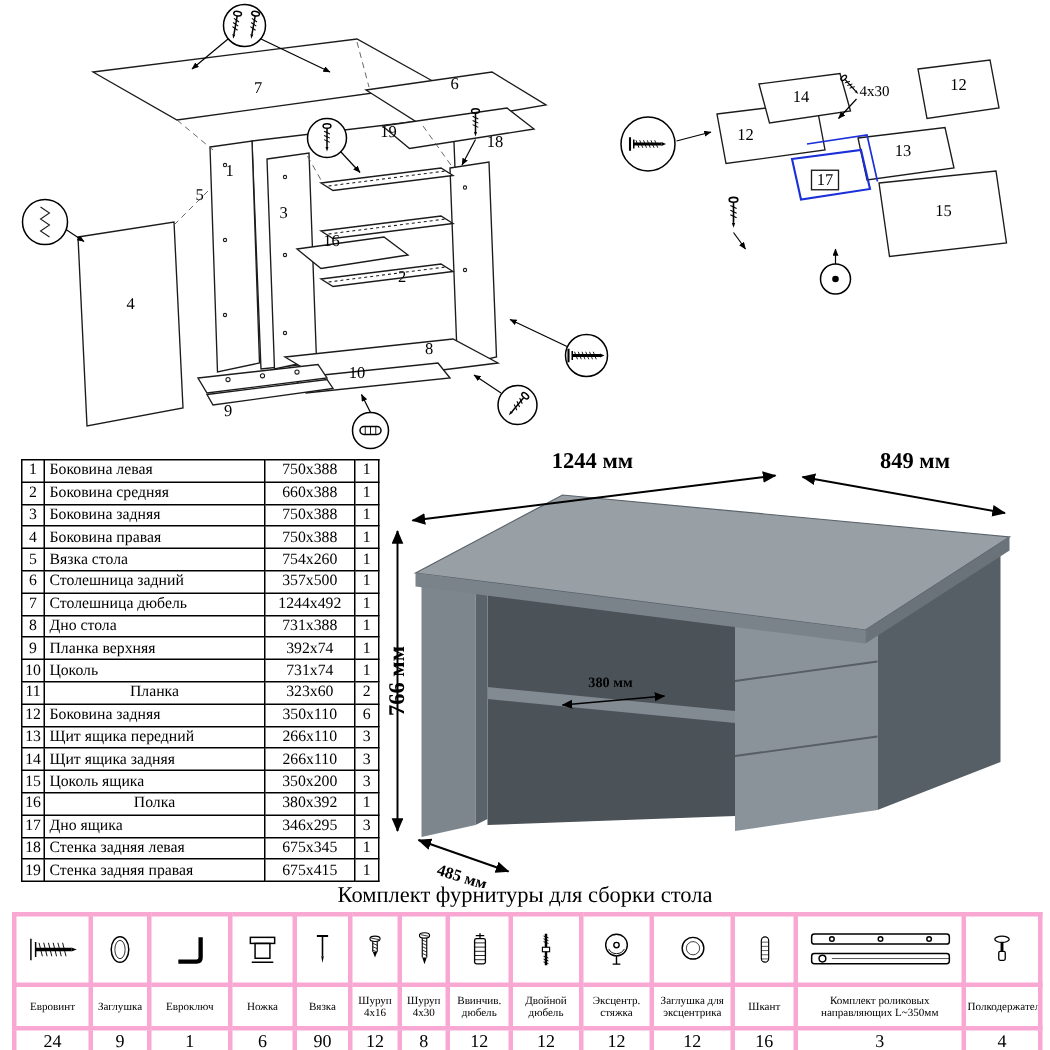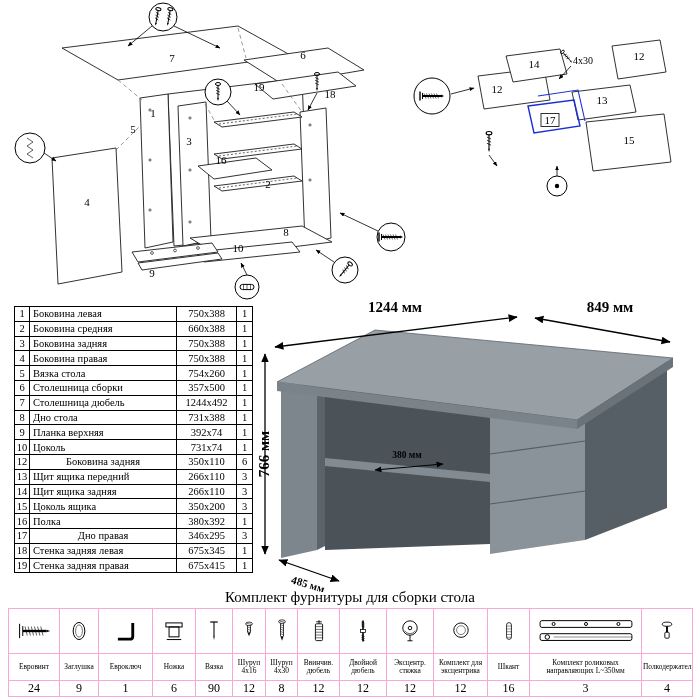--- a/index.html
+++ b/index.html
@@ -22,21 +22,21 @@
   #parts-table tr:nth-of-type(11) td:nth-of-type(2),
   #parts-table tr:nth-of-type(16) td:nth-of-type(2){text-align:center;}
 
   .desk{position:absolute;left:255px;top:292px;}
   .dim{font-weight:bold;text-anchor:middle;}
   .dimline{stroke:#000;stroke-width:1.3;fill:none;}
 
   .hw-title{position:absolute;left:0;top:589px;width:700px;text-align:center;font-size:15px;}
 
   #hw-table{position:absolute;left:8px;top:608px;width:684px;border-collapse:collapse;table-layout:fixed;}
-  #hw-table td{border:1px solid #f9a8d4;text-align:center;vertical-align:middle;padding:0;overflow:hidden;}
+  #hw-table td{border:3px solid #f9a8d4;text-align:center;vertical-align:middle;padding:0;overflow:hidden;}
   #hw-table .hw-icons td{height:44px;}
   #hw-table .hw-icons svg{display:block;margin:0 auto;}
   #hw-table .hw-names td{font-size:7.4px;line-height:1.08;height:24px;padding:1px;}
   #hw-table .hw-qty td{font-size:12px;height:15px;}
 </style>
 </head>
 <body>
 
 <div class="page">
 
@@ -240,21 +240,21 @@
 
         <tr>
           <td class="c-num">5</td>
           <td class="c-name">Вязка стола</td>
           <td class="c-size">754x260</td>
           <td class="c-qty">1</td>
         </tr>
 
         <tr>
           <td class="c-num">6</td>
-          <td class="c-name">Столешница сборки</td>
+          <td class="c-name">Столешница задний</td>
           <td class="c-size">357x500</td>
           <td class="c-qty">1</td>
         </tr>
 
         <tr>
           <td class="c-num">7</td>
           <td class="c-name">Столешница дюбель</td>
           <td class="c-size">1244x492</td>
           <td class="c-qty">1</td>
         </tr>
@@ -273,20 +273,26 @@
           <td class="c-qty">1</td>
         </tr>
 
         <tr>
           <td class="c-num">10</td>
           <td class="c-name">Цоколь</td>
           <td class="c-size">731x74</td>
           <td class="c-qty">1</td>
         </tr>
 
+        <tr>
+          <td class="c-num">11</td>
+          <td class="c-name">Планка</td>
+          <td class="c-size">323x60</td>
+          <td class="c-qty">2</td>
+        </tr>
 
         <tr>
           <td class="c-num">12</td>
           <td class="c-name">Боковина задняя</td>
           <td class="c-size">350x110</td>
           <td class="c-qty">6</td>
         </tr>
 
         <tr>
           <td class="c-num">13</td>
@@ -311,21 +317,21 @@
 
         <tr>
           <td class="c-num">16</td>
           <td class="c-name">Полка</td>
           <td class="c-size">380x392</td>
           <td class="c-qty">1</td>
         </tr>
 
         <tr>
           <td class="c-num">17</td>
-          <td class="c-name">Дно правая</td>
+          <td class="c-name">Дно ящика</td>
           <td class="c-size">346x295</td>
           <td class="c-qty">3</td>
         </tr>
 
         <tr>
           <td class="c-num">18</td>
           <td class="c-name">Стенка задняя левая</td>
           <td class="c-size">675x345</td>
           <td class="c-qty">1</td>
         </tr>
@@ -532,21 +538,21 @@
       <td>Евровинт</td>
       <td>Заглушка</td>
       <td>Евроключ</td>
       <td>Ножка</td>
       <td>Вязка</td>
       <td>Шуруп 4x16</td>
       <td>Шуруп 4x30</td>
       <td>Ввинчив. дюбель</td>
       <td>Двойной дюбель</td>
       <td>Эксцентр. стяжка</td>
-      <td>Комплект для эксцентрика</td>
+      <td>Заглушка для эксцентрика</td>
       <td>Шкант</td>
       <td>Комплект роликовых направляющих L~350мм</td>
       <td>Полкодержатель</td>
     </tr>
     <tr class="hw-qty">
       <td>24</td>
       <td>9</td>
       <td>1</td>
       <td>6</td>
       <td>90</td>

